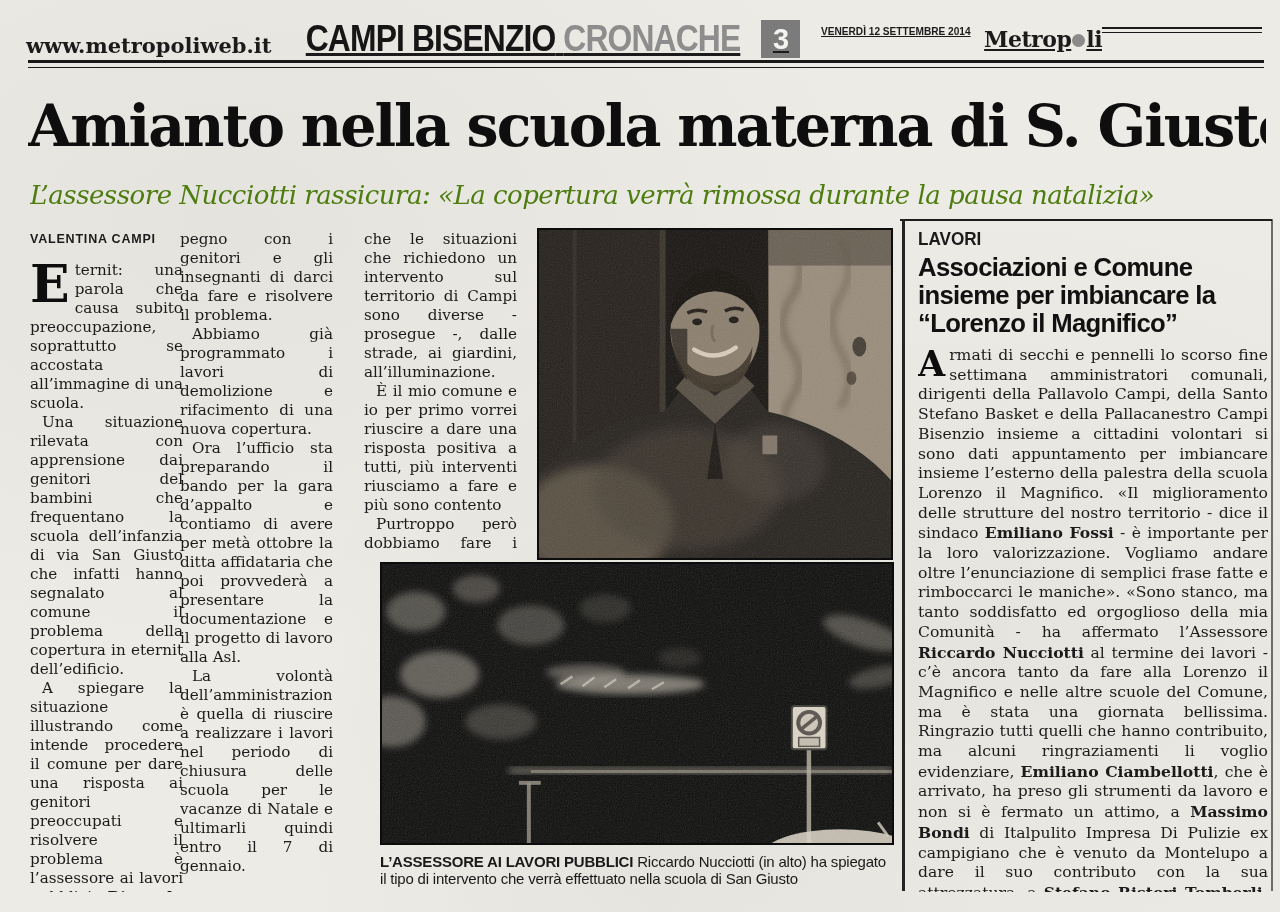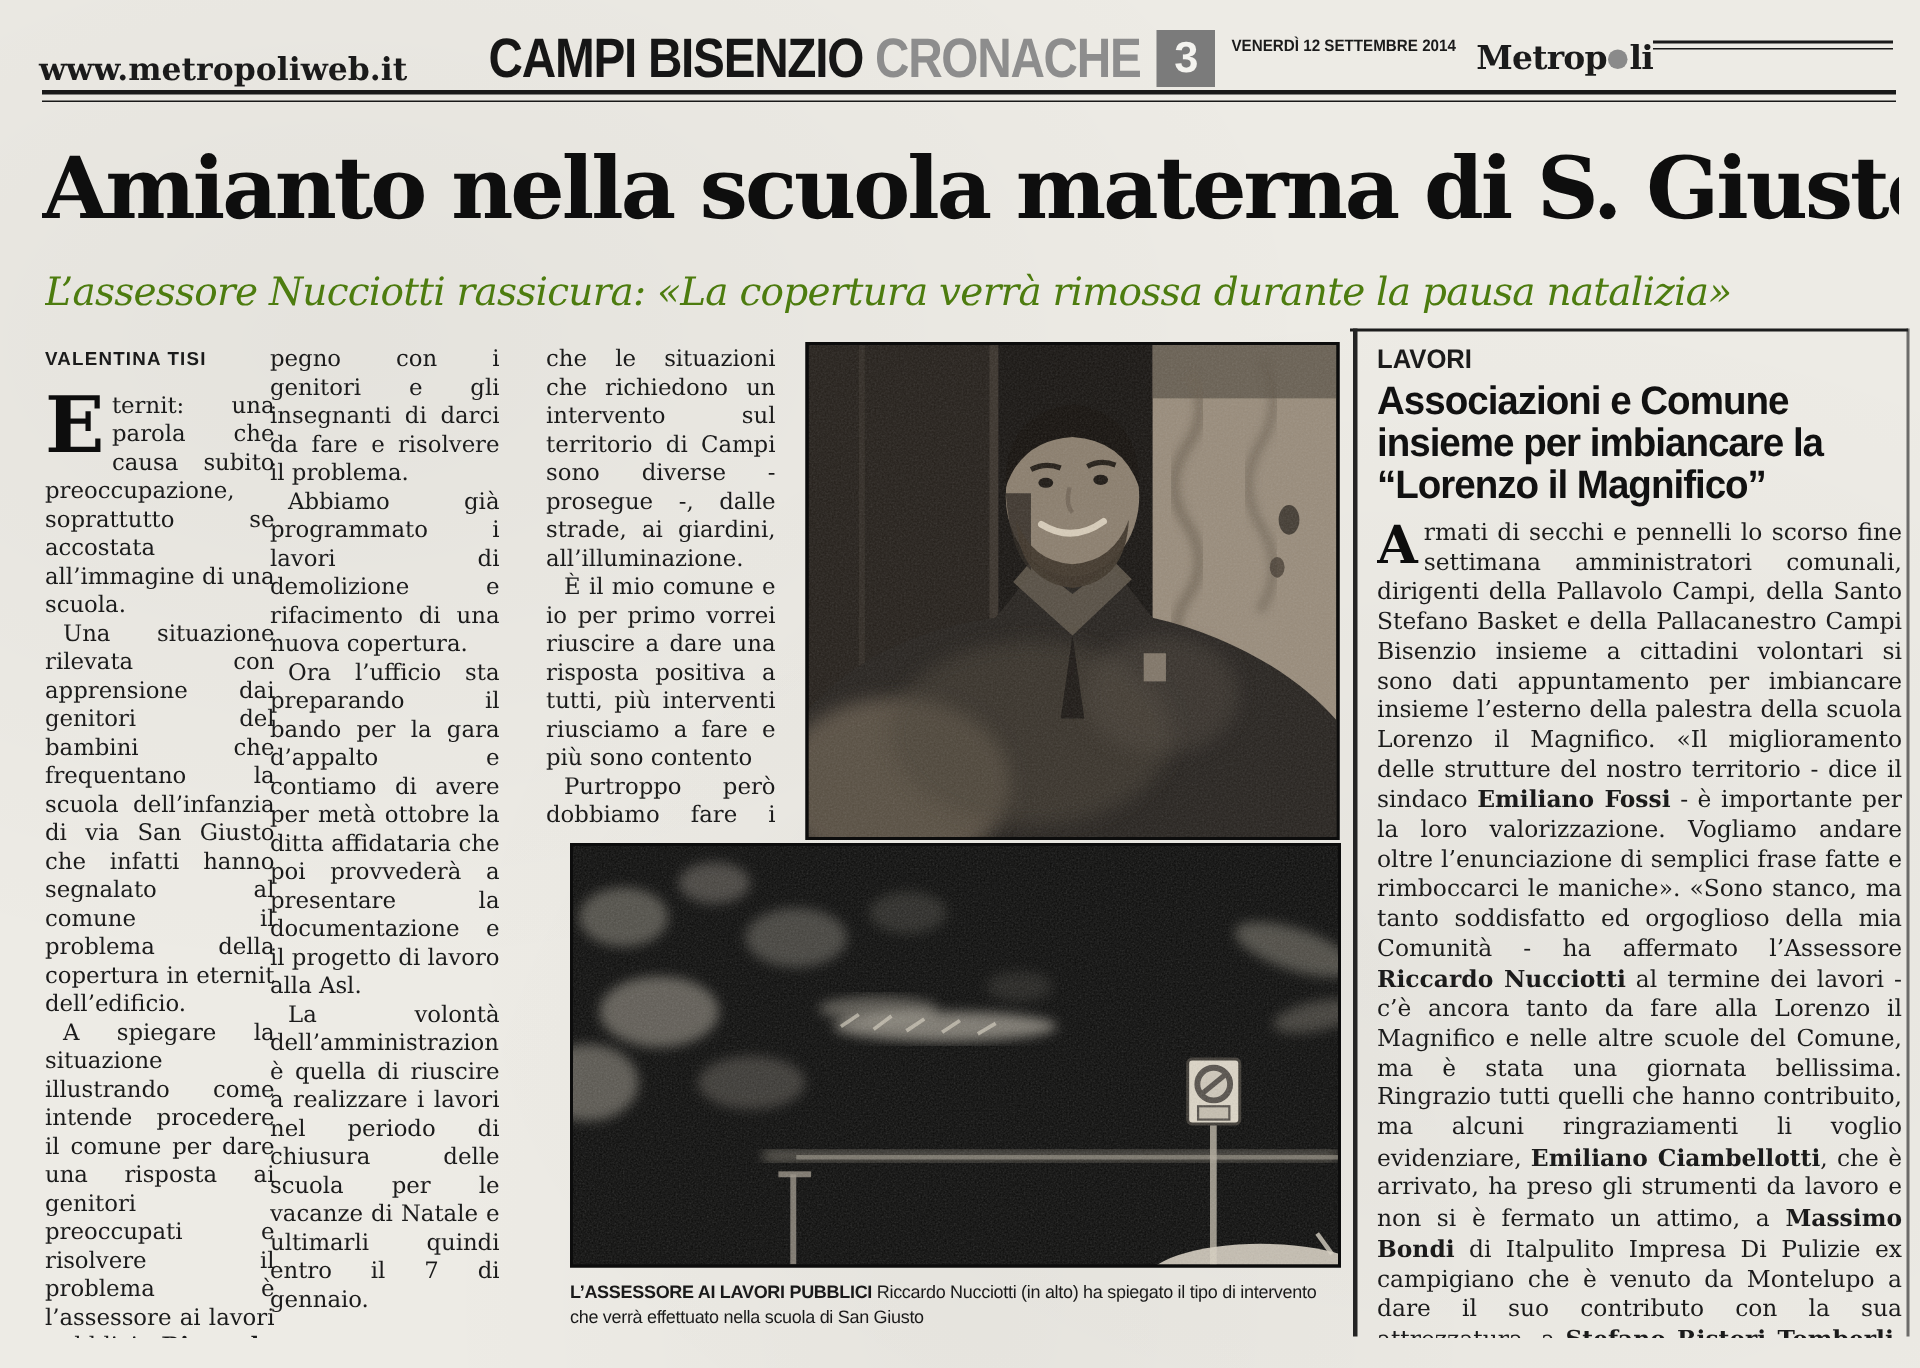--- a/index.html
+++ b/index.html
@@ -15,21 +15,21 @@
       #edebe5;
     overflow:hidden;
   }
   
   .site-url{
     position:absolute; left:26px; top:33px;
     font-family:"DejaVu Serif", serif; font-weight:bold; font-size:21px; letter-spacing:0;
   }
   .header-right{
     position:absolute; right:18px; top:18px;
-    display:flex; align-items:center; gap:11px;
+    display:flex; align-items:center; gap:21px;text-decoration:underline;
   }
   .section-title{
     font-family:"Liberation Sans", sans-serif; font-weight:bold;
     font-size:37px; letter-spacing:-1px; white-space:nowrap;
     transform:scaleX(0.86); transform-origin:right center;
     color:#161616;
   }
   .section-title .gray{ color:#8d8d8d; }
   .page-box{
     width:39px; height:38px; background:#7b7b7b; color:#f4f3ef;
@@ -84,21 +84,21 @@
     float:left; font-weight:bold; font-size:52px; line-height:42px;
     padding:2px 5px 0 0; color:#0d0d0d;
   }
   
   .photo{ position:absolute; border:2px solid #0c0c0c; background:#111; overflow:hidden; }
   #photo1{ left:537px; top:228px; width:356px; height:332px; }
   #photo2{ left:380px; top:562px; width:514px; height:283px; }
   .photo svg{ display:block; width:100%; height:100%; }
   .caption{
     position:absolute; left:380px; top:853px; width:516px;
-    font-family:"Liberation Sans", sans-serif; font-size:12px; line-height:17px;
+    font-family:"Liberation Sans", sans-serif; font-size:15px; line-height:17px;
     letter-spacing:-0.2px; color:#191919; text-align:left;
   }
   
   .side-rule-h{ position:absolute; left:900px; top:219px; width:372px; height:2px; background:#1d1d1d; }
   .side-rule-v{ position:absolute; left:902px; top:219px; width:2.5px; height:672px; background:#242424; }
   .edge-rule-v{ position:absolute; left:1271px; top:219px; width:1.5px; height:672px; background:rgba(40,40,40,.65); }
   .side-col{ position:absolute; left:918px; top:229px; width:350px; height:663px; overflow:hidden; }
   .kicker{
     font-family:"Liberation Sans", sans-serif; font-weight:bold; font-size:18px;
     letter-spacing:0; transform:scaleX(0.95); transform-origin:left center;
@@ -131,21 +131,21 @@
     <div class="mast-rule"></div>
   </div>
 </div>
 
 <div class="top-rule"></div>
 
 <h1 class="headline">Amianto nella scuola materna di S. Giusto</h1>
 <div class="subhead">L’assessore Nucciotti rassicura: «La copertura verrà rimossa durante la pausa natalizia»</div>
 
 <div class="col" id="col1">
-  <div class="byline">VALENTINA TISI</div>
+  <div class="byline">VALENTINA CAMPI</div>
   <div>
       <p class="para dc"><span class="dropcap">E</span>ternit: una parola che causa subito preoccupazione, soprattutto se accostata all’immagine di una scuola.</p>
       <p class="para">Una situazione rilevata con apprensione dai genitori del bambini che frequentano la scuola dell’infanzia di via San Giusto che infatti hanno segnalato al comune il problema della copertura in eternit dell’edificio.</p>
       <p class="para">A spiegare la situazione illustrando come intende procedere il comune per dare una risposta ai genitori preoccupati e risolvere il problema è l’assessore ai lavori pubblici <b>Riccardo Nucciotti</b>.</p>
     </div>
 </div>
 
 <div class="col" id="col2">
   <div>
       <p class="para ni">pegno con i genitori e gli insegnanti di darci da fare e risolvere il problema.</p>

